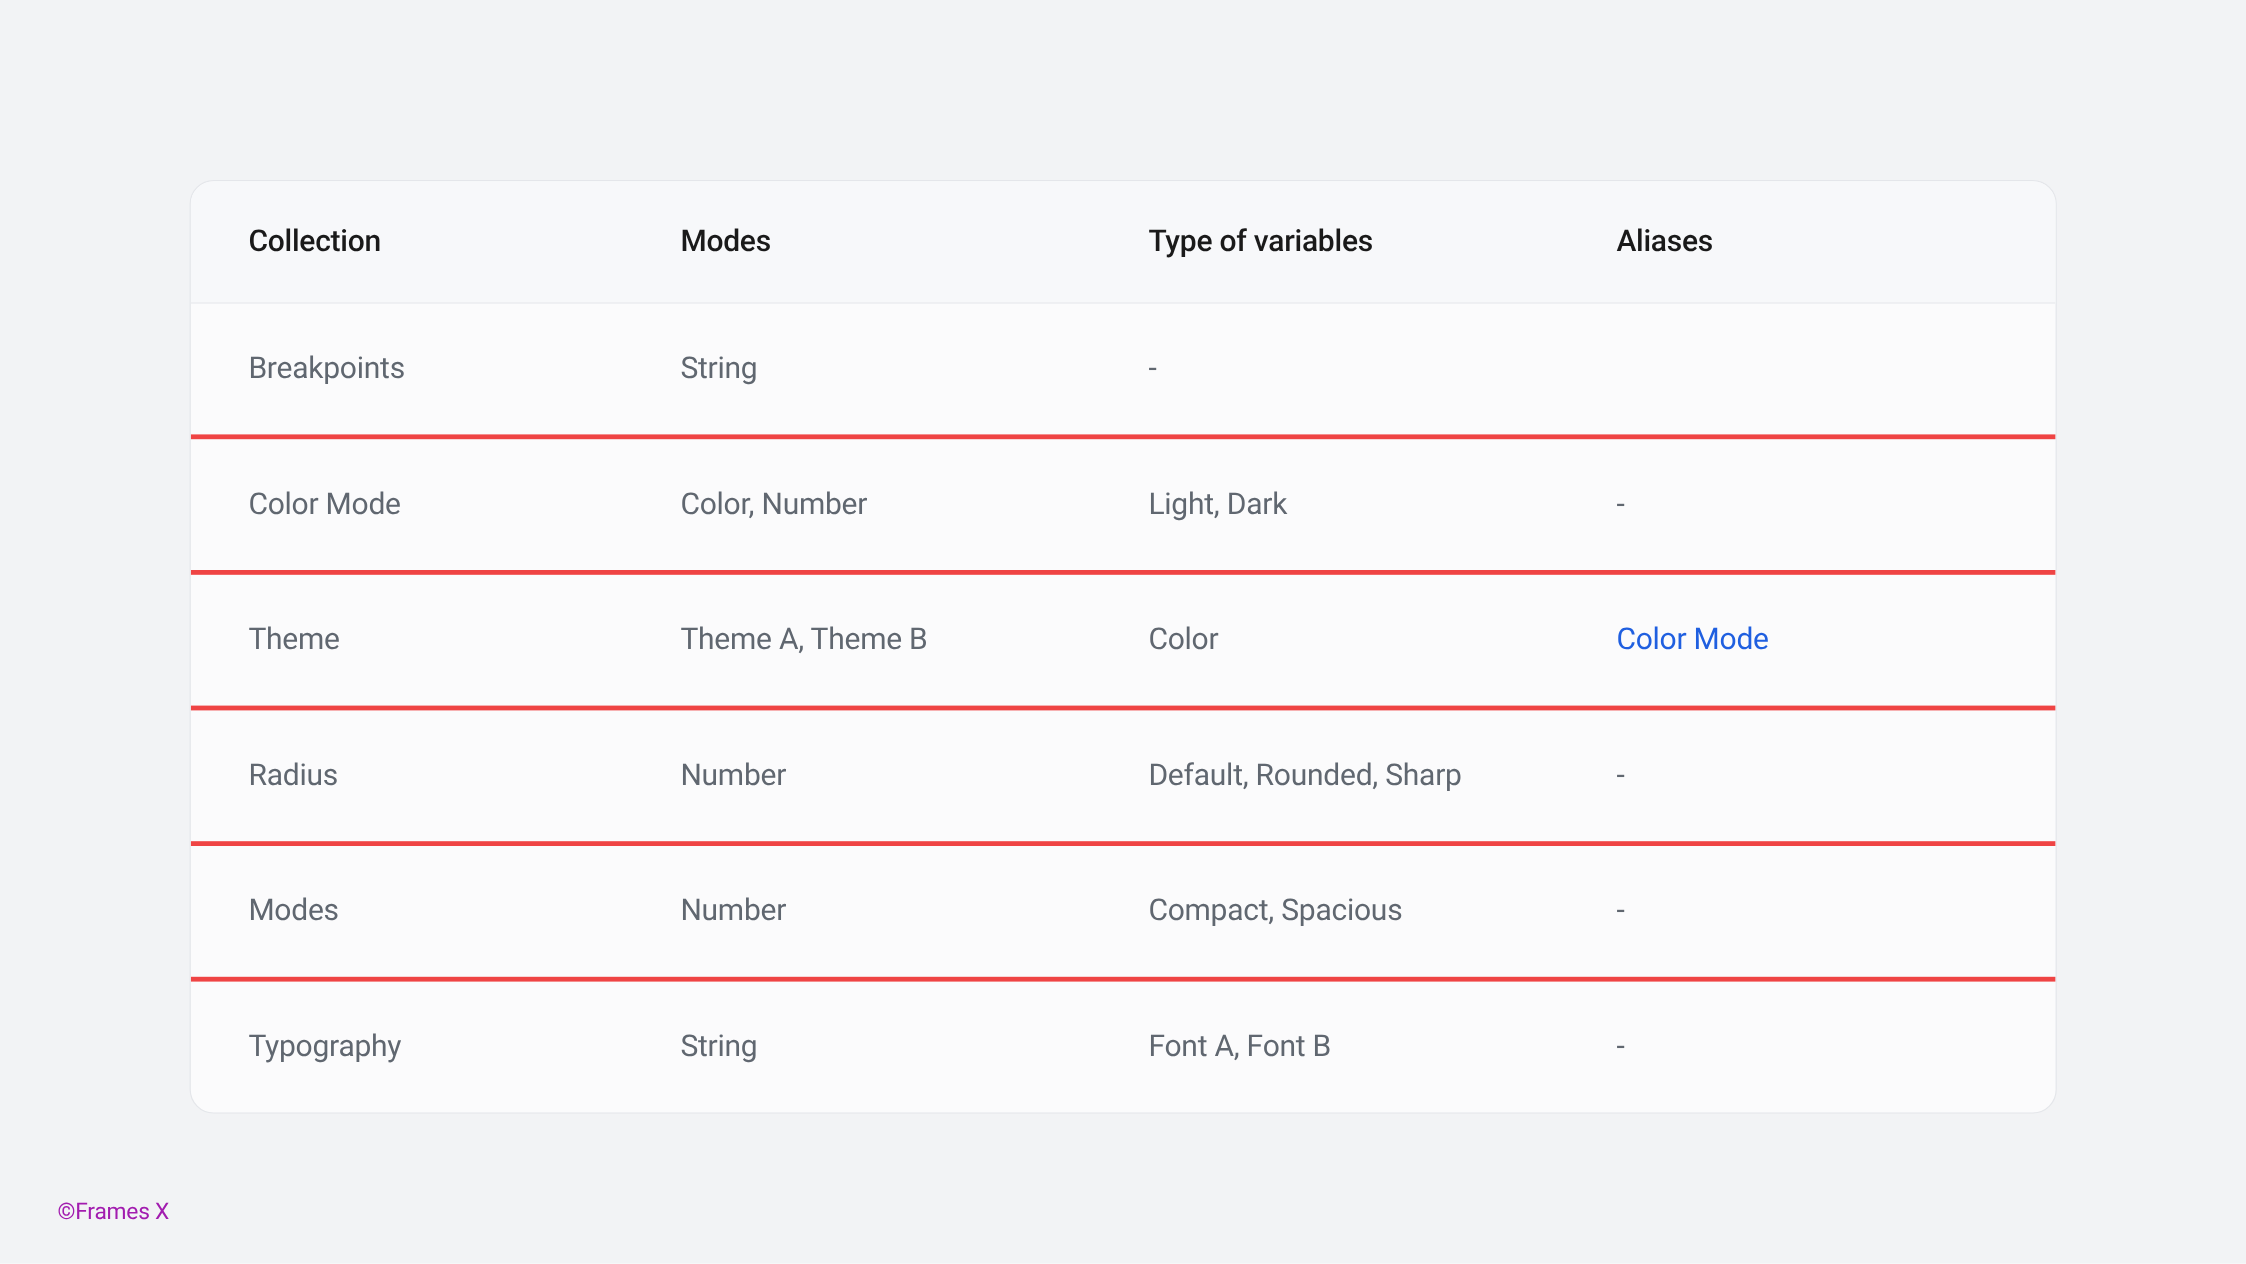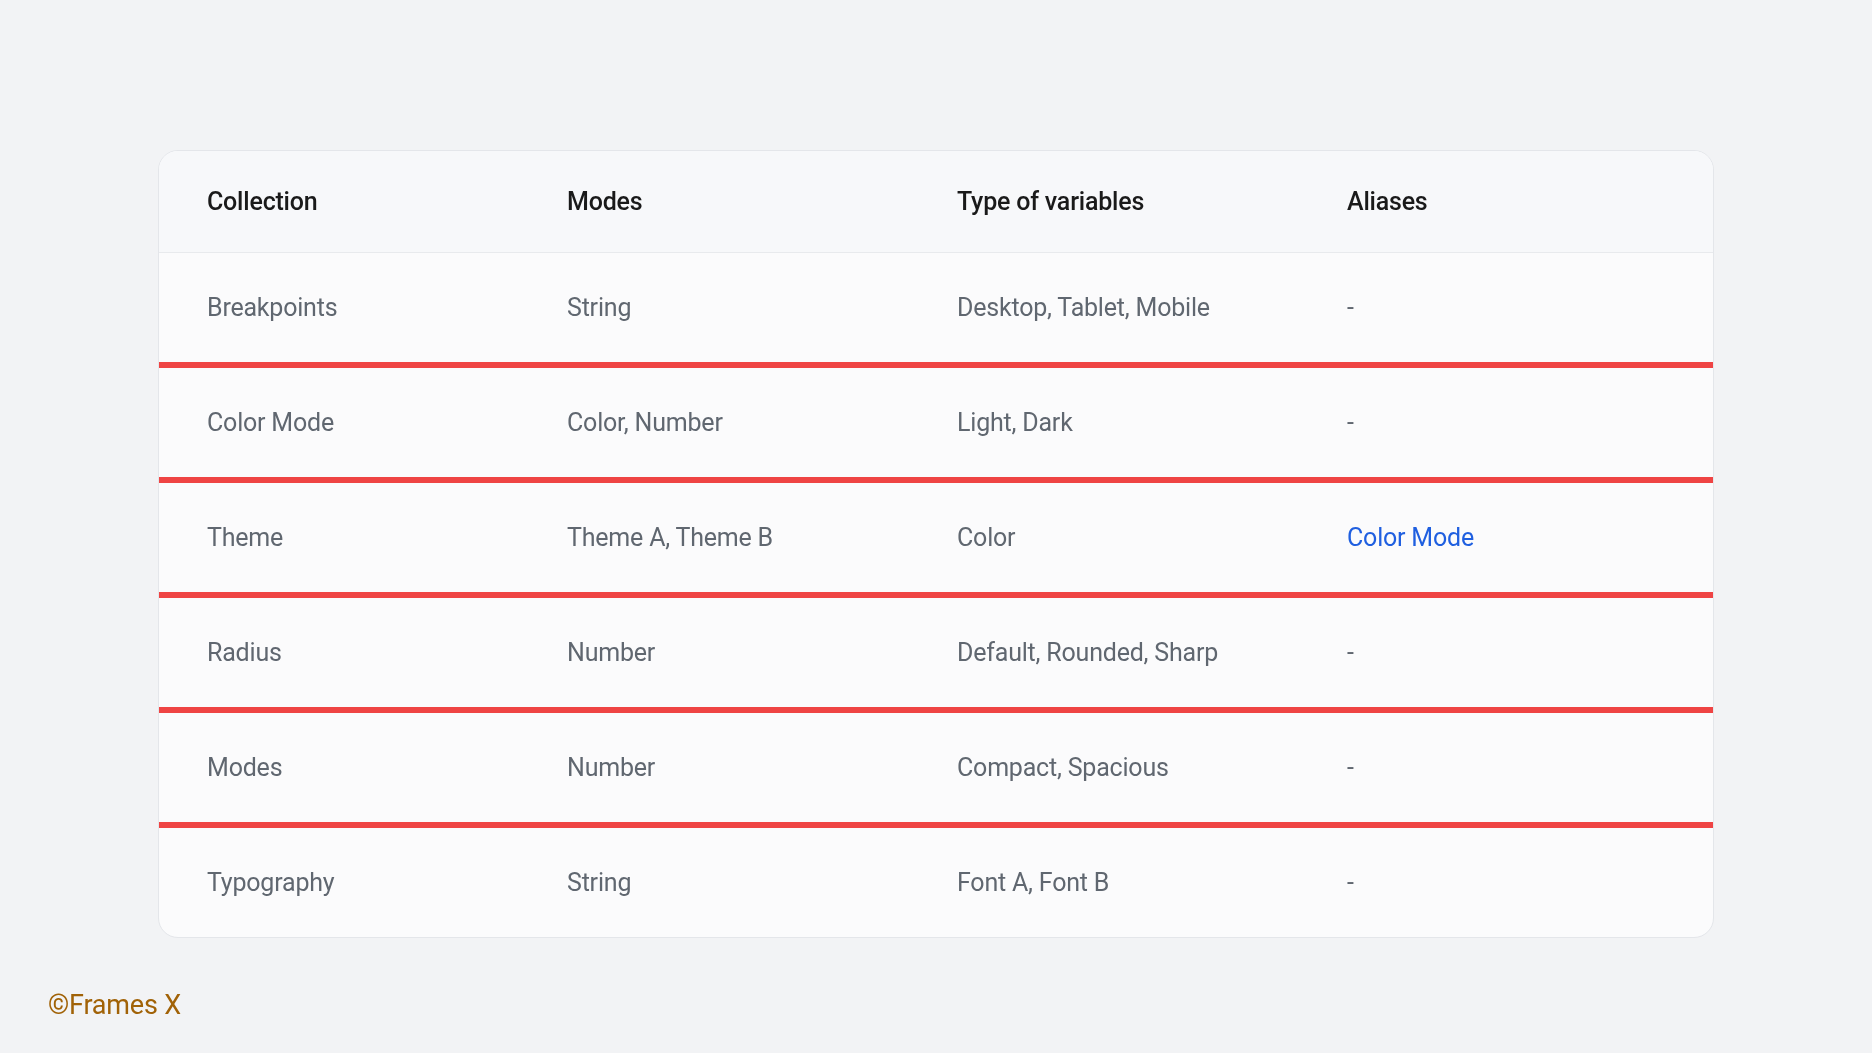--- a/index.html
+++ b/index.html
@@ -32,58 +32,57 @@
     .table-header .cell {
       font-size: 25px;
       font-weight: 500;
       color: #1a1a1a;
       letter-spacing: -0.2px;
     }
     .table-row {
       display: grid;
       grid-template-columns: 360px 390px 390px 1fr;
       padding: 40px 48px;
-      border-bottom: 6px solid #ef4444;
+      border-bottom: 4px solid #ef4444;
     }
     .table-row:last-child {
       border-bottom: none;
     }
     .table-row .cell {
       font-size: 25px;
       font-weight: 400;
       color: #606770;
       letter-spacing: -0.2px;
     }
     .table-row .cell.link {
       color: #1f5fe0;
     }
     .footer-credit {
       position: absolute;
       left: 48px;
       bottom: 32px;
-      font-size: 27px;
-      color: #a16207;
+      font-size: 19px;
+      color: #a21caf;
       letter-spacing: -0.2px;
     }
   </style>
 </head>
 <body>
 
 <div class="table-container">
   <div class="table-header">
     <div class="cell">Collection</div>
     <div class="cell">Modes</div>
     <div class="cell">Type of variables</div>
     <div class="cell">Aliases</div>
   </div>
 
   <div class="table-row">
     <div class="cell">Breakpoints</div>
     <div class="cell">String</div>
-    <div class="cell">Desktop, Tablet, Mobile</div>
     <div class="cell">-</div>
   </div>
 
   <div class="table-row">
     <div class="cell">Color Mode</div>
     <div class="cell">Color, Number</div>
     <div class="cell">Light, Dark</div>
     <div class="cell">-</div>
   </div>
 

